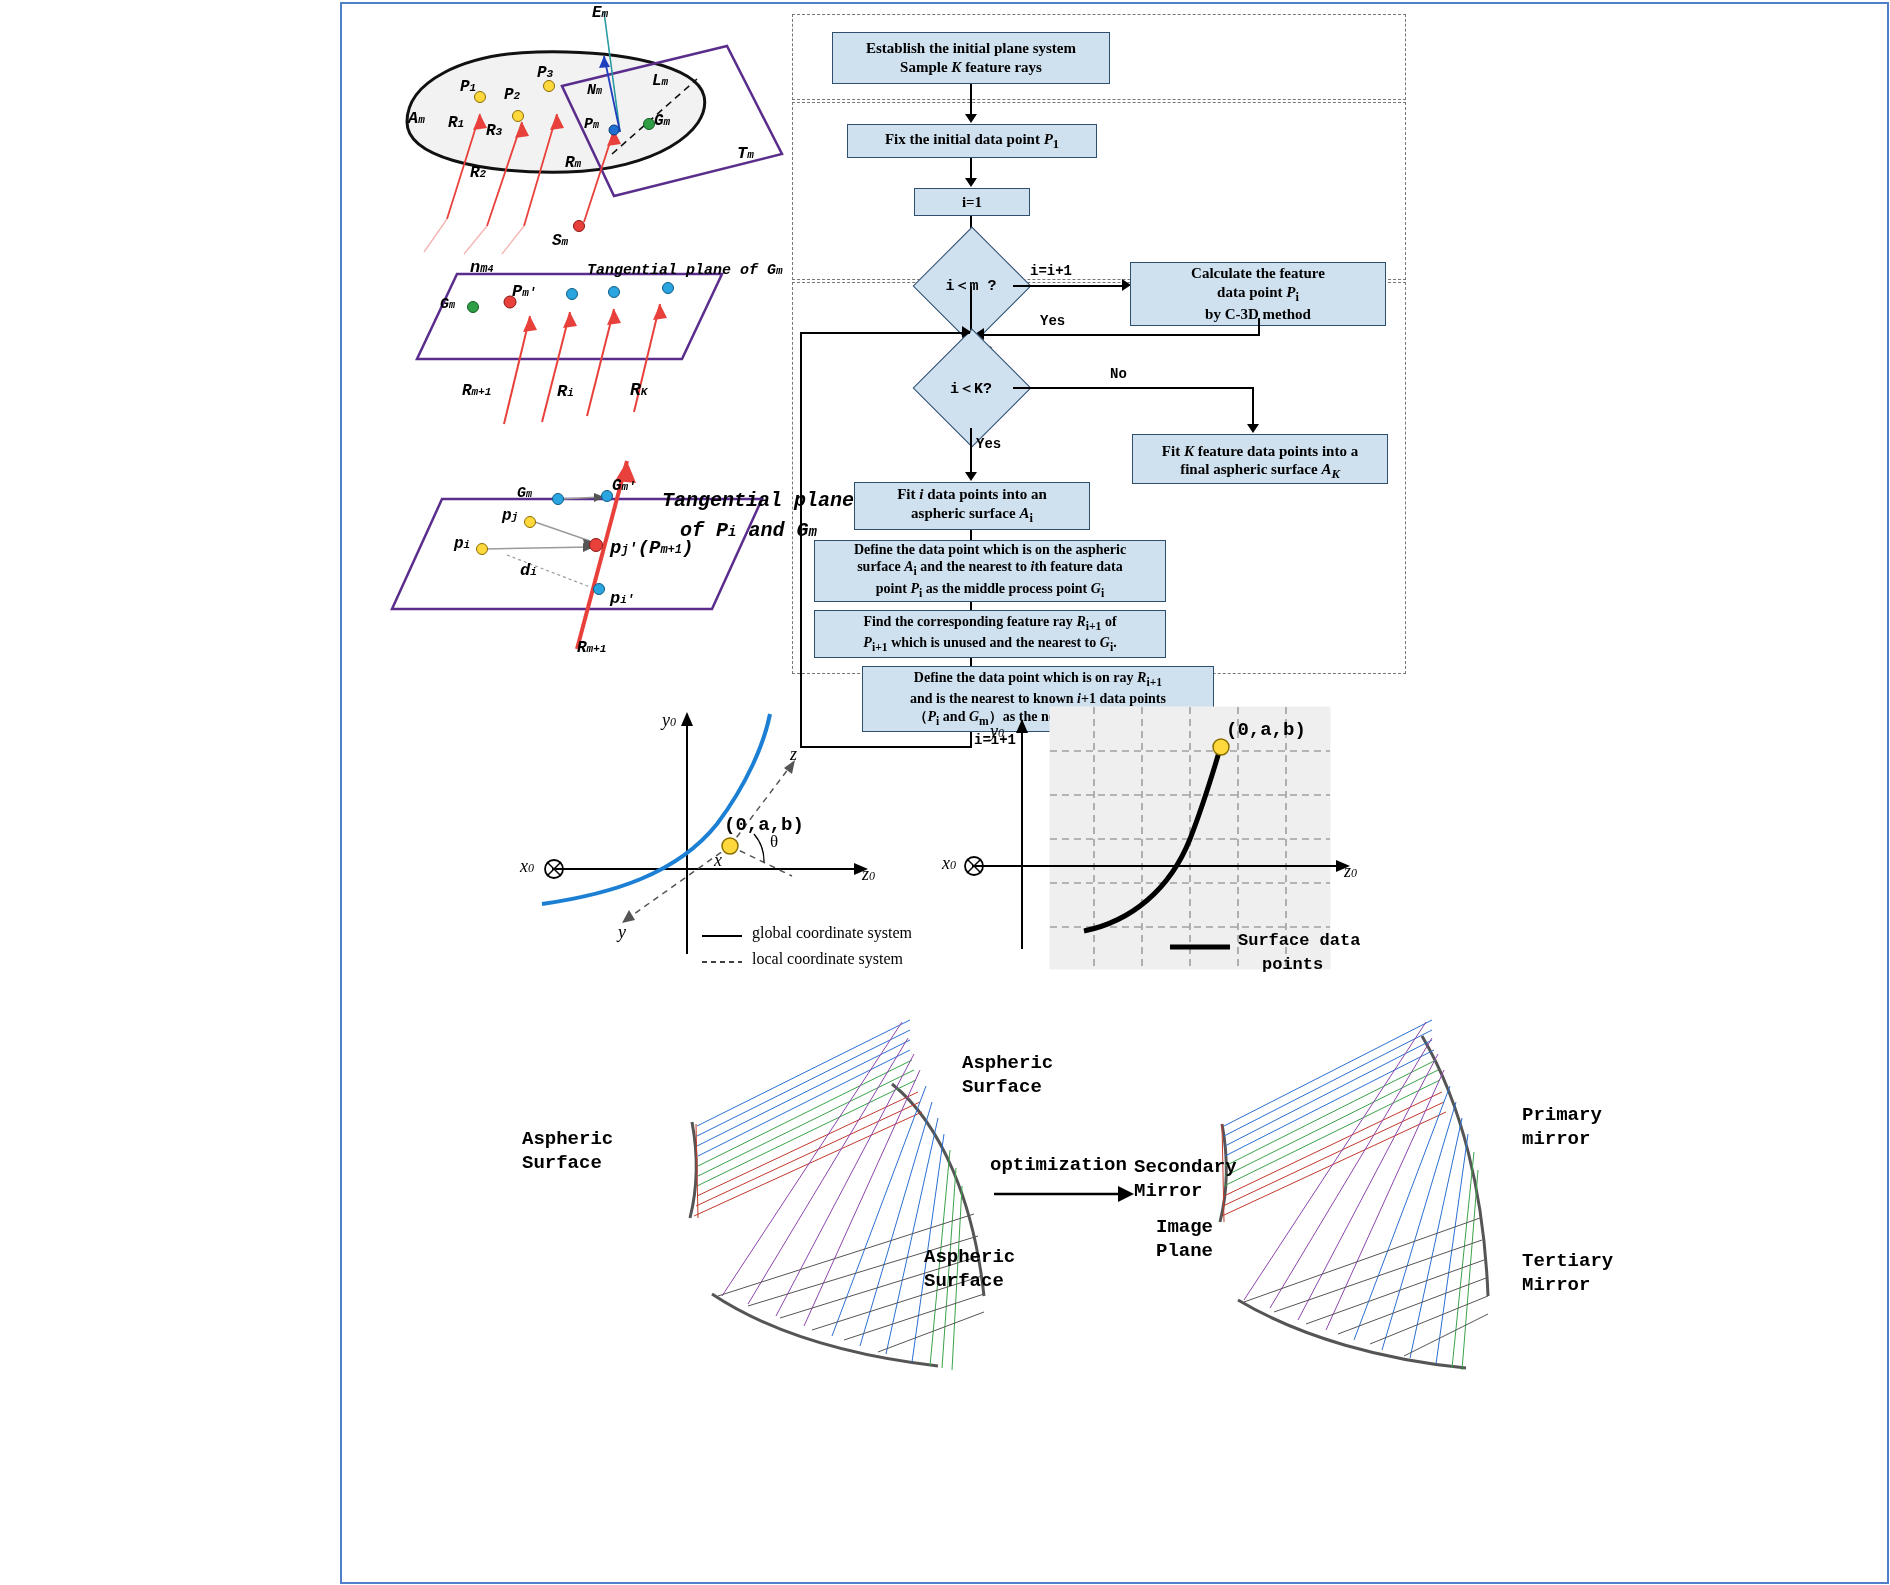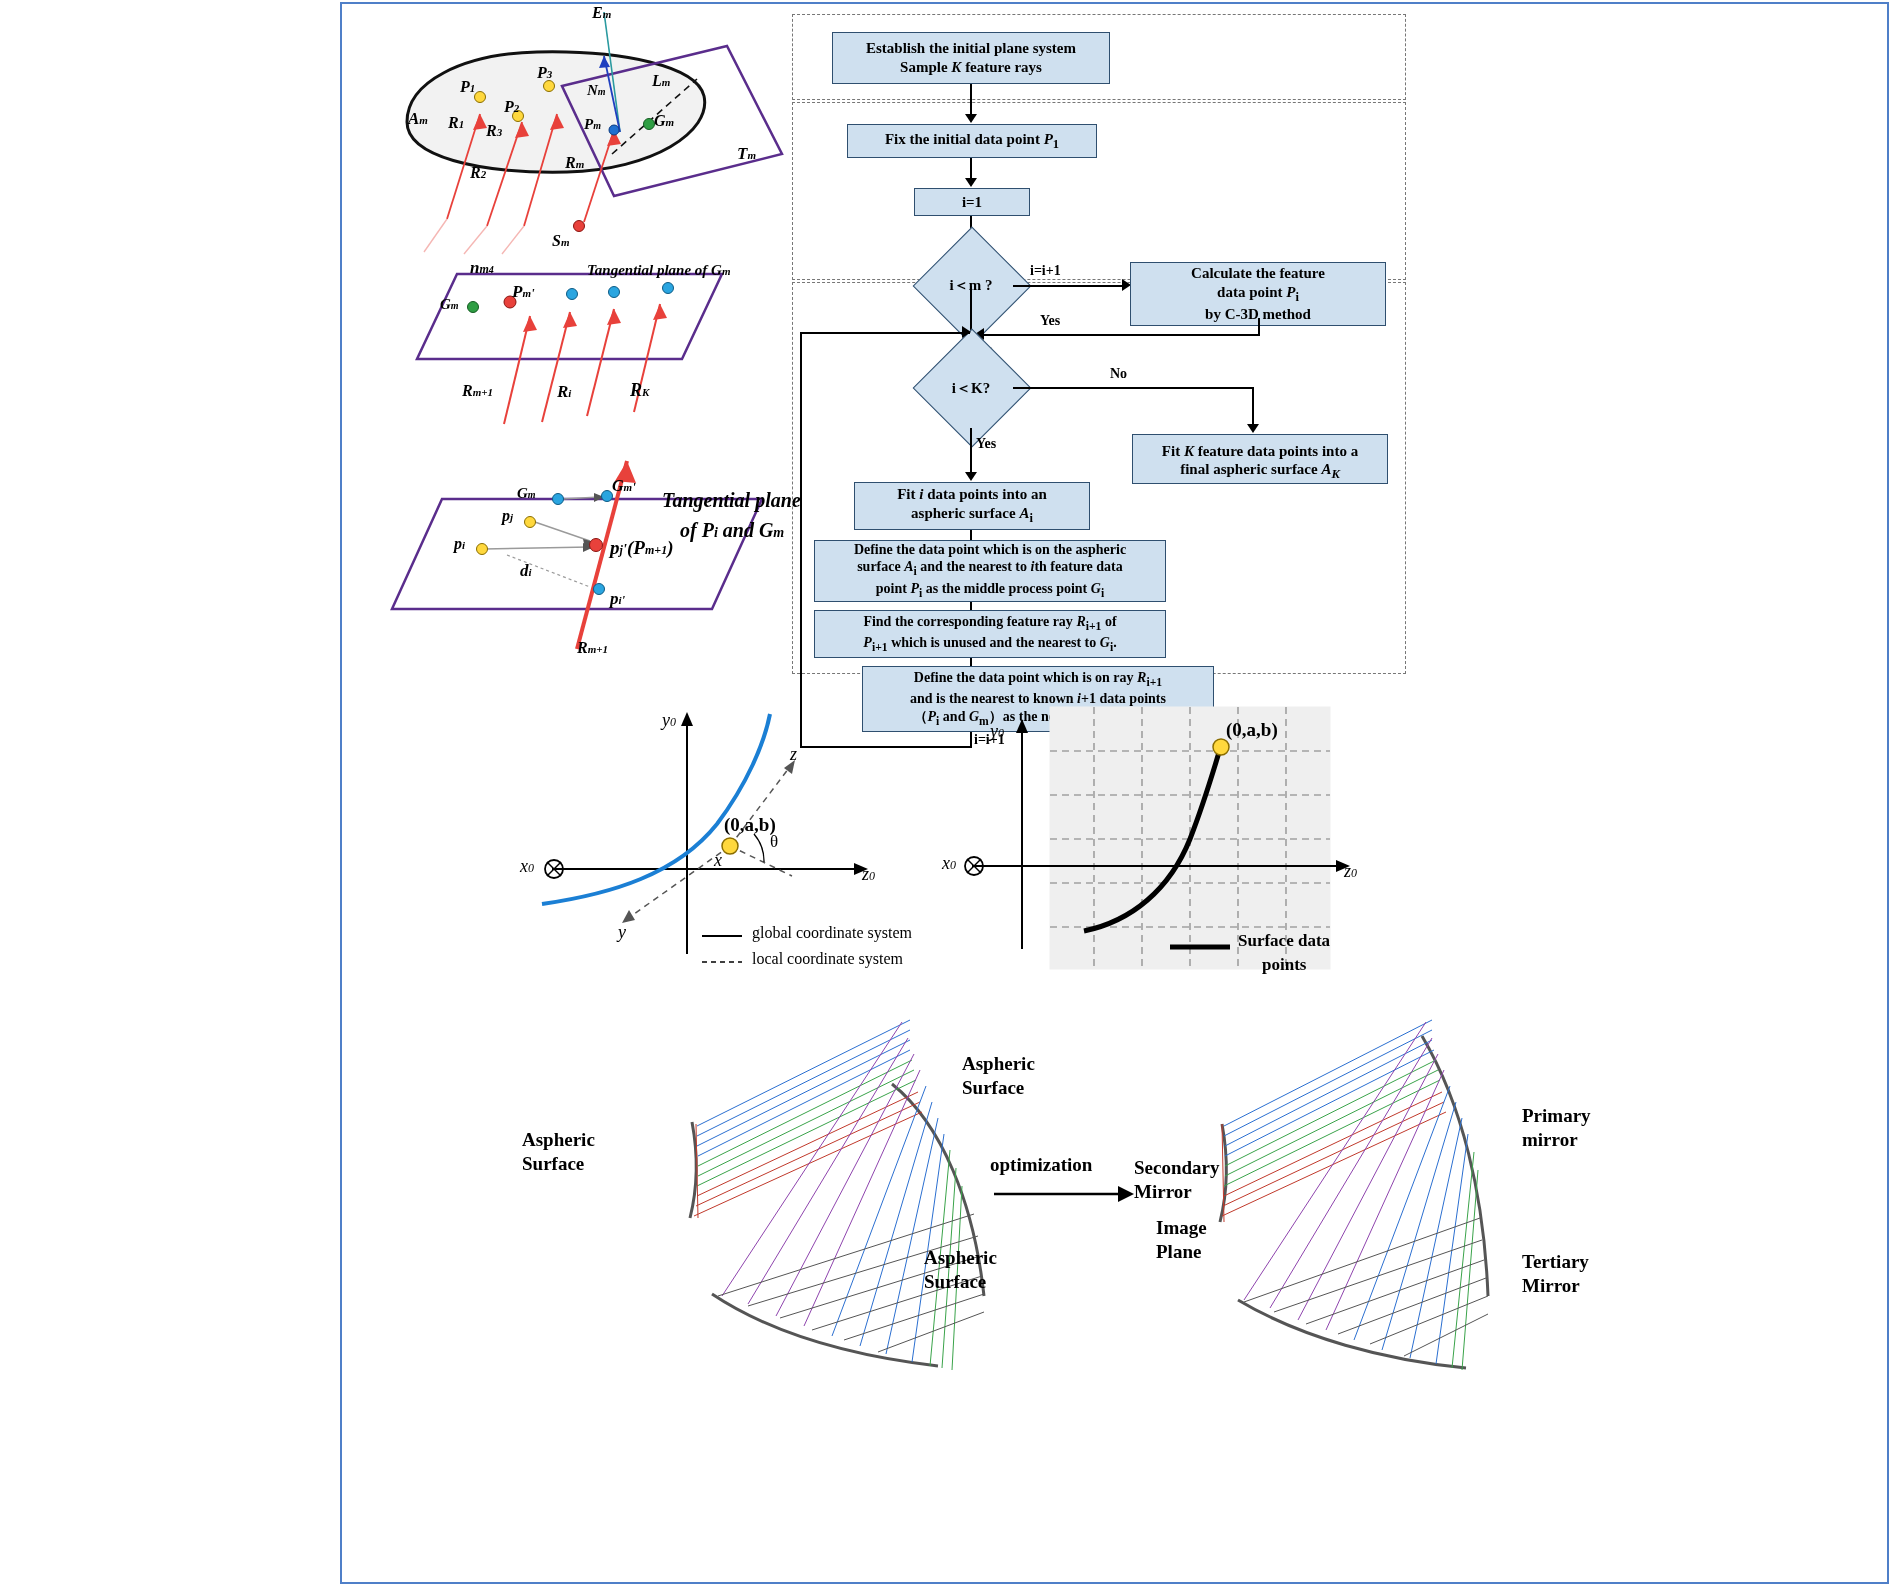--- a/index.html
+++ b/index.html
@@ -2,21 +2,21 @@
 <html><head>
 <meta charset="utf-8">
 <style>
   html,body{margin:0;padding:0;background:#ffffff;}
   body{font-family:"Liberation Serif", serif;}
   #page{position:relative;width:1890px;height:1585px;background:#ffffff;overflow:hidden;}
   #frame{position:absolute;left:340px;top:2px;width:1545px;height:1578px;border:2px solid #4f7fc8;background:#ffffff;}
 
   .abs{position:absolute;}
   .txt{position:absolute;font-family:"Liberation Serif", serif;color:#000;white-space:nowrap;}
-  .b{font-weight:bold;}
+  .b{font-weight:bold;font-family:Liberation Mono, monospace;}
   .i{font-style:italic;}
 
   
   .fcbox{position:absolute;background:#cfe0ef;border:1px solid #2f4f6f;
          display:flex;align-items:center;justify-content:center;text-align:center;
          font-weight:bold;font-size:15px;line-height:1.25;color:#000;padding:0 4px;box-sizing:border-box;}
   .dash{position:absolute;border:1px dashed #777;}
   .line{position:absolute;background:#000;}
   .vline{width:1.5px;}
   .hline{height:1.5px;}
@@ -72,21 +72,21 @@
         <circle cx="166" cy="112" r="5.5" fill="#ffd83d" stroke="#8a6d00" stroke-width="1"></circle>
 
         <circle cx="262" cy="126" r="5" fill="#1f6fd0" stroke="#0a3a80" stroke-width="1"></circle>
         <circle cx="297" cy="120" r="5.5" fill="#2f9e44" stroke="#145c22" stroke-width="1"></circle>
 
         <circle cx="227" cy="222" r="5.5" fill="#e8413b" stroke="#8a1410" stroke-width="1"></circle>
       </svg>
       <div class="txt i b" style="left:240px;top:0px;font-size:16px;">E<span style="font-size:11px;">m</span></div>
       <div class="txt i b" style="left:108px;top:74px;font-size:16px;">P<span style="font-size:11px;">1</span></div>
       <div class="txt i b" style="left:185px;top:60px;font-size:16px;">P<span style="font-size:11px;">3</span></div>
-      <div class="txt i b" style="left:152px;top:94px;font-size:16px;">P<span style="font-size:11px;">2</span></div>
+      <div class="txt i b" style="left:152px;top:82px;font-size:16px;">P<span style="font-size:11px;">2</span></div>
       <div class="txt i b" style="left:56px;top:105px;font-size:17px;">A<span style="font-size:11px;">m</span></div>
       <div class="txt i b" style="left:96px;top:110px;font-size:16px;">R<span style="font-size:11px;">1</span></div>
       <div class="txt i b" style="left:134px;top:118px;font-size:16px;">R<span style="font-size:11px;">3</span></div>
       <div class="txt i b" style="left:118px;top:160px;font-size:16px;">R<span style="font-size:11px;">2</span></div>
       <div class="txt i b" style="left:213px;top:150px;font-size:16px;">R<span style="font-size:11px;">m</span></div>
       <div class="txt i b" style="left:235px;top:78px;font-size:15px;">N<span style="font-size:10px;">m</span></div>
       <div class="txt i b" style="left:300px;top:68px;font-size:16px;">L<span style="font-size:11px;">m</span></div>
       <div class="txt i b" style="left:302px;top:108px;font-size:16px;">G<span style="font-size:11px;">m</span></div>
       <div class="txt i b" style="left:232px;top:112px;font-size:15px;">P<span style="font-size:10px;">m</span></div>
       <div class="txt i b" style="left:385px;top:140px;font-size:17px;">T<span style="font-size:11px;">m</span></div>

